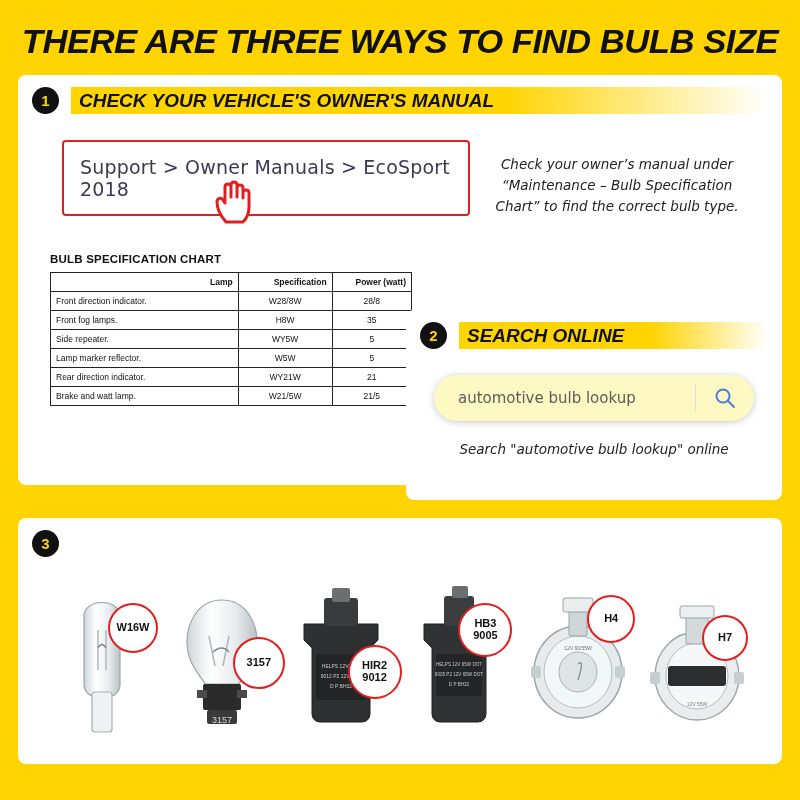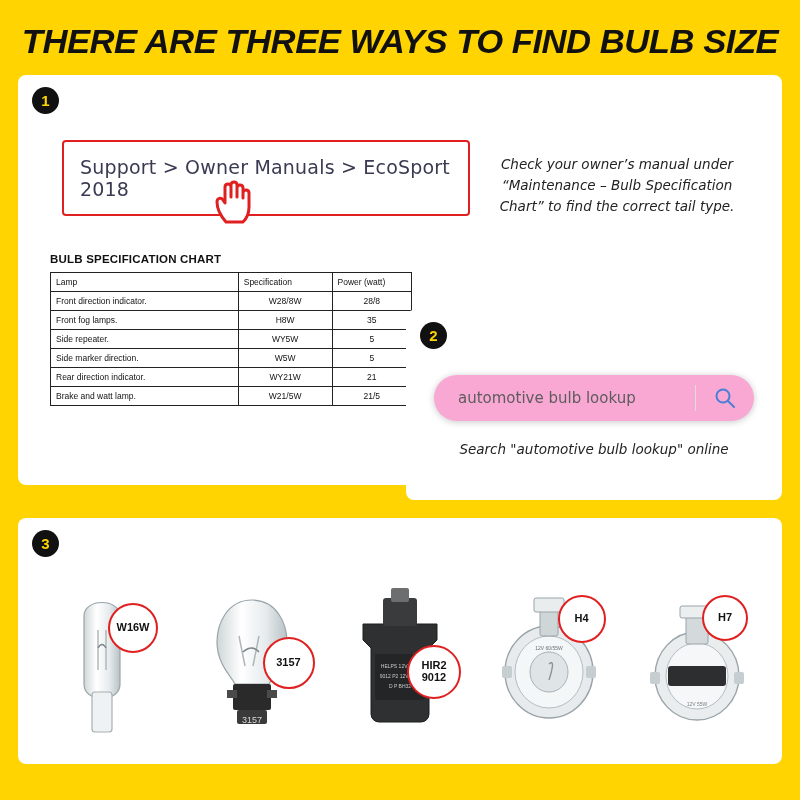--- a/index.html
+++ b/index.html
@@ -145,40 +145,40 @@
     font-size: 8.5px;
     color: #111;
     font-family: "Liberation Sans", sans-serif;
   }
   table.spec th, table.spec td {
     border: 1px solid #222;
     padding: 3px 5px;
     height: 12px;
   }
   table.spec th {
-    font-weight: normal;
-    text-align: left;
+    font-weight: bold;
+    text-align: right;
     font-size: 8.5px;
   }
   table.spec td.lamp { text-align: left; }
   table.spec td.ctr { text-align: center; }
 
   
   #panel2 {
     position: absolute;
     right: 18px;
     top: 310px;
     width: 376px;
     height: 190px;
   }
   .search-bar {
     margin: 26px 28px 0 28px;
     height: 46px;
     border-radius: 23px;
-    background: #f9a8d4;
+    background: #fef9c3;
     box-shadow: 0 1px 7px rgba(0,0,0,0.22);
     display: flex;
     align-items: center;
     padding: 0 6px 0 22px;
   }
   .search-input {
     flex: 1 1 auto;
     border: none;
     outline: none;
     font-size: 15px;
@@ -255,30 +255,33 @@
 </head>
 <body>
 
 <div class="page">
 
   <div class="main-title">THERE ARE THREE WAYS TO FIND BULB SIZE</div>
 
   <div class="panel" id="panel1">
     <div class="panel-header">
       <div class="badge">1</div>
+      <div class="header-bar">
+        <span class="header-text">CHECK YOUR VEHICLE'S OWNER'S MANUAL</span>
+      </div>
     </div>
 
     <div class="p1-top">
       <div class="breadcrumb-wrap">
         <div class="breadcrumb-box">Support &gt; Owner Manuals &gt; EcoSport 2018</div>
         <svg class="hand-cursor" viewBox="0 0 44 46">
           <path d="M14 44 C7 36 5 28 5 24 C5 20 9 19 11 22 L13 25 L13 9 C13 5 19 5 19 9 L19 19 L19 7 C19 3 25 3 25 7 L25 19 L25 10 C25 6 31 6 31 10 L31 20 L31 15 C31 11 37 11 37 15 L37 29 C37 38 33 42 31 44 Z" fill="#fff" stroke="#E02020" stroke-width="3" stroke-linejoin="round"></path>
         </svg>
       </div>
-      <div class="p1-note">Check your owner’s manual under “Maintenance – Bulb Specification Chart” to find the correct tail type.</div>
+      <div class="p1-note">Check your owner’s manual under “Maintenance – Bulb Specification Chart” to find the correct bulb type.</div>
     </div>
 
     <div class="spec-wrap">
       <div class="spec-title">BULB SPECIFICATION CHART</div>
       <table class="spec">
         <thead>
           <tr>
             <th style="width:52%">Lamp</th>
             <th style="width:26%">Specification</th>
             <th style="width:22%">Power (watt)</th>
@@ -294,21 +297,21 @@
             <td class="lamp">Front fog lamps.</td>
             <td class="ctr">H8W</td>
             <td class="ctr">35</td>
           </tr>
           <tr>
             <td class="lamp">Side repeater.</td>
             <td class="ctr">WY5W</td>
             <td class="ctr">5</td>
           </tr>
           <tr>
-            <td class="lamp">Side marker direction.</td>
+            <td class="lamp">Lamp marker reflector.</td>
             <td class="ctr">W5W</td>
             <td class="ctr">5</td>
           </tr>
           <tr>
             <td class="lamp">Rear direction indicator.</td>
             <td class="ctr">WY21W</td>
             <td class="ctr">21</td>
           </tr>
           <tr>
             <td class="lamp">Brake and watt lamp.</td>
@@ -316,20 +319,23 @@
             <td class="ctr">21/5</td>
           </tr>
         </tbody>
       </table>
     </div>
   </div>
 
   <div class="panel" id="panel2">
     <div class="panel-header">
       <div class="badge">2</div>
+      <div class="header-bar">
+        <span class="header-text">SEARCH ONLINE</span>
+      </div>
     </div>
 
     <div class="search-bar">
       <input class="search-input" type="text" value="automotive bulb lookup" style="">
       <div class="search-divider"></div>
       <div class="search-icon-btn">
         <svg width="24" height="24" viewBox="0 0 24 24">
           <circle cx="10" cy="10" r="6.5" fill="none" stroke="#4a7fd6" stroke-width="2"></circle>
           <line x1="15" y1="15" x2="21" y2="21" stroke="#4a7fd6" stroke-width="2" stroke-linecap="round"></line>
         </svg>
@@ -388,20 +394,35 @@
           <text x="59" y="88" font-size="5" fill="#c9c9c9" text-anchor="middle" font-family="Liberation Sans, sans-serif">HELPS 12V 55W</text>
           <text x="59" y="98" font-size="5" fill="#c9c9c9" text-anchor="middle" font-family="Liberation Sans, sans-serif">9012 P2 12V 55W</text>
           <text x="59" y="108" font-size="5" fill="#c9c9c9" text-anchor="middle" font-family="Liberation Sans, sans-serif">D P BH32</text>
         </svg>
         <div class="tag" style="width:50px;height:50px;right:-2px;top:70px;">
           <span>HIR2</span>
           <span>9012</span>
         </div>
       </div>
 
+      <div class="bulb-cell">
+        <svg width="118" height="165" viewBox="0 0 118 165">
+          <path d="M24 44 h70 v16 l-8 8 v66 a8 8 0 0 1 -8 8 h-38 a8 8 0 0 1 -8 -8 v-66 l-8 -8 z" fill="#313233" stroke="#1d1e1f" stroke-width="1"></path>
+          <rect x="44" y="16" width="30" height="30" rx="3" fill="#3c3d3e"></rect>
+          <rect x="52" y="6" width="16" height="12" rx="2" fill="#6d6e70"></rect>
+          <rect x="36" y="74" width="46" height="42" rx="2" fill="#242526"></rect>
+          <text x="59" y="86" font-size="4.6" fill="#c9c9c9" text-anchor="middle" font-family="Liberation Sans, sans-serif">HELPS 12V 65W DOT</text>
+          <text x="59" y="96" font-size="4.6" fill="#c9c9c9" text-anchor="middle" font-family="Liberation Sans, sans-serif">9005 P2 12V 65W DOT</text>
+          <text x="59" y="106" font-size="4.6" fill="#c9c9c9" text-anchor="middle" font-family="Liberation Sans, sans-serif">D P BH32</text>
+        </svg>
+        <div class="tag" style="width:50px;height:50px;right:6px;top:28px;">
+          <span>HB3</span>
+          <span>9005</span>
+        </div>
+      </div>
 
       <div class="bulb-cell">
         <svg width="118" height="165" viewBox="0 0 118 165">
           <ellipse cx="59" cy="92" rx="44" ry="46" fill="#e7ebed" stroke="#9aa4a8" stroke-width="1.4"></ellipse>
           <ellipse cx="59" cy="92" rx="34" ry="36" fill="#f4f7f8" stroke="#b5bdc0" stroke-width="1"></ellipse>
           <ellipse cx="59" cy="92" rx="19" ry="20" fill="#dfe5e7" stroke="#a8b1b4" stroke-width="1"></ellipse>
           <rect x="50" y="30" width="18" height="26" rx="2" fill="#cfd6d8" stroke="#9aa4a8"></rect>
           <rect x="44" y="18" width="30" height="14" rx="2" fill="#e9edee" stroke="#9aa4a8"></rect>
           <text x="59" y="70" font-size="5" fill="#6a7073" text-anchor="middle" font-family="Liberation Sans, sans-serif">12V 60/55W</text>
           <path d="M59 84 q7 -6 0 16" fill="none" stroke="#8b9396" stroke-width="1.4"></path>
@@ -415,19 +436,19 @@
         <svg width="118" height="165" viewBox="0 0 118 165">
           <ellipse cx="59" cy="96" rx="42" ry="44" fill="#e9edee" stroke="#9aa4a8" stroke-width="1.4"></ellipse>
           <ellipse cx="59" cy="96" rx="31" ry="33" fill="#f5f7f8" stroke="#b5bdc0" stroke-width="1"></ellipse>
           <rect x="30" y="86" width="58" height="20" rx="3" fill="#2d2e2f"></rect>
           <rect x="48" y="36" width="22" height="28" rx="2" fill="#d4dadc" stroke="#9aa4a8"></rect>
           <rect x="42" y="26" width="34" height="12" rx="2" fill="#eceff0" stroke="#9aa4a8"></rect>
           <text x="59" y="126" font-size="5" fill="#7a8083" text-anchor="middle" font-family="Liberation Sans, sans-serif">12V 55W</text>
           <rect x="12" y="92" width="10" height="12" rx="2" fill="#c6ced1"></rect>
           <rect x="96" y="92" width="10" height="12" rx="2" fill="#c6ced1"></rect>
         </svg>
-        <div class="tag" style="width:42px;height:42px;right:8px;top:20px;">H7</div>
+        <div class="tag" style="width:42px;height:42px;right:8px;top:40px;">H7</div>
       </div>
 
     </div>
   </div>
 
 </div>
 
 </body></html>

